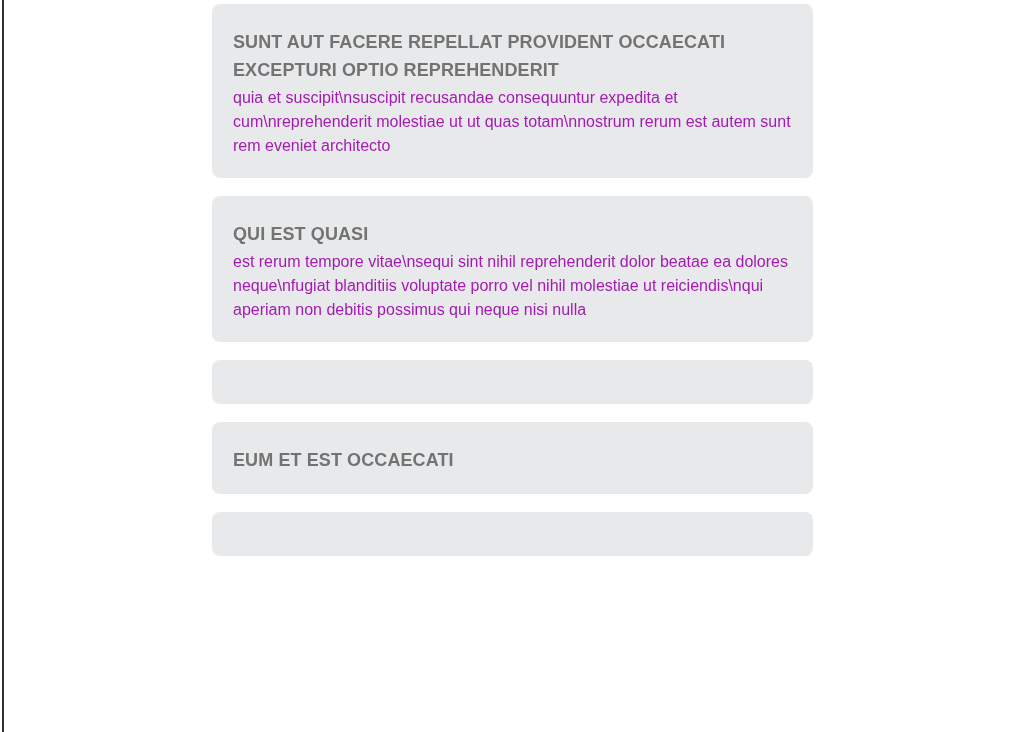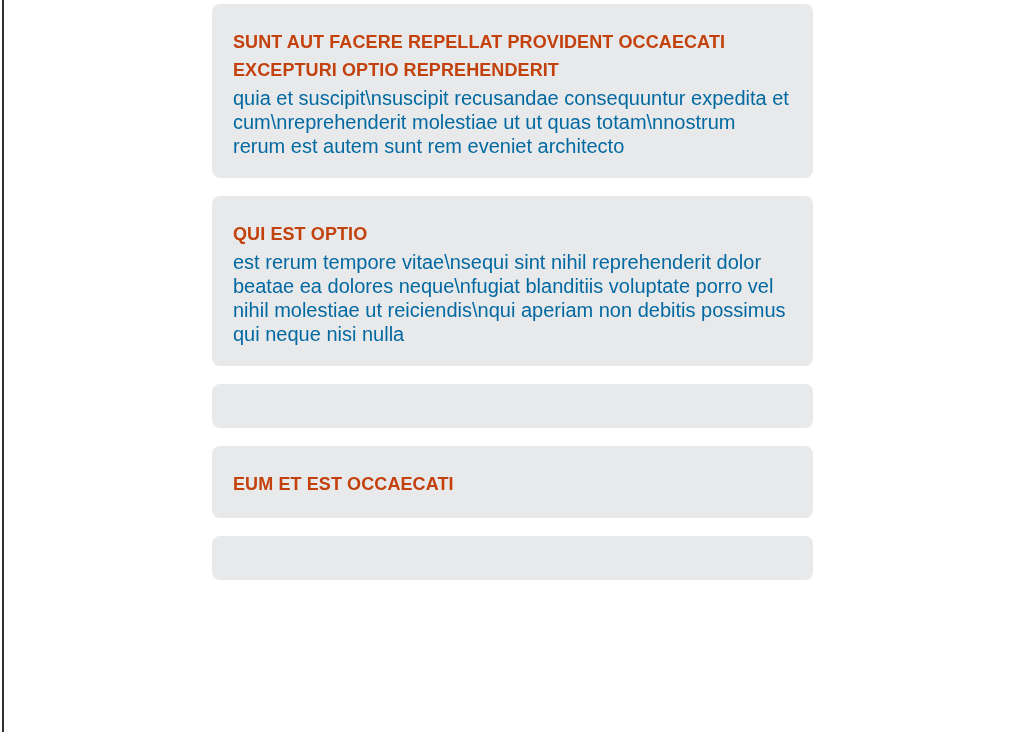--- a/index.html
+++ b/index.html
@@ -26,45 +26,45 @@
   .post-card {
     background: #e8e9eb;
     border-radius: 8px;
     padding: 24px 20px 20px 21px;
     margin-bottom: 18px;
   }
   .post-title {
     font-size: 18px;
     line-height: 28px;
     font-weight: 700;
-    color: #c2410c;
+    color: #737373;
     letter-spacing: 0.1px;
   }
   .post-body {
     margin-top: 2px;
-    font-size: 20px;
+    font-size: 16px;
     line-height: 24px;
-    color: #0369a1;
+    color: #a21caf;
   }
   .post-body:empty { display: none; }
 </style>
 </head>
 <body>
 
 <div class="edge-line"></div>
 
 <main class="posts-list">
 
   <article class="post-card">
     <h2 class="post-title">SUNT AUT FACERE REPELLAT PROVIDENT OCCAECATI EXCEPTURI OPTIO REPREHENDERIT</h2>
     <p class="post-body">quia et suscipit\nsuscipit recusandae consequuntur expedita et cum\nreprehenderit molestiae ut ut quas totam\nnostrum rerum est autem sunt rem eveniet architecto</p>
   </article>
 
   <article class="post-card">
-    <h2 class="post-title">QUI EST OPTIO</h2>
+    <h2 class="post-title">QUI EST QUASI</h2>
     <p class="post-body">est rerum tempore vitae\nsequi sint nihil reprehenderit dolor beatae ea dolores neque\nfugiat blanditiis voluptate porro vel nihil molestiae ut reiciendis\nqui aperiam non debitis possimus qui neque nisi nulla</p>
   </article>
 
   <article class="post-card">
   </article>
 
   <article class="post-card">
     <h2 class="post-title">EUM ET EST OCCAECATI</h2>
   </article>
 

